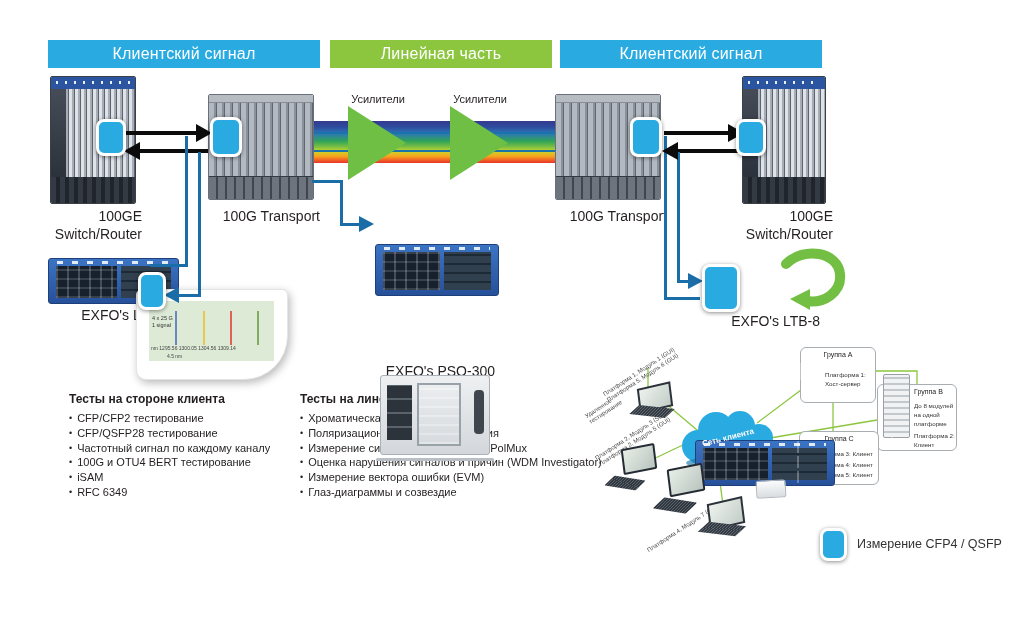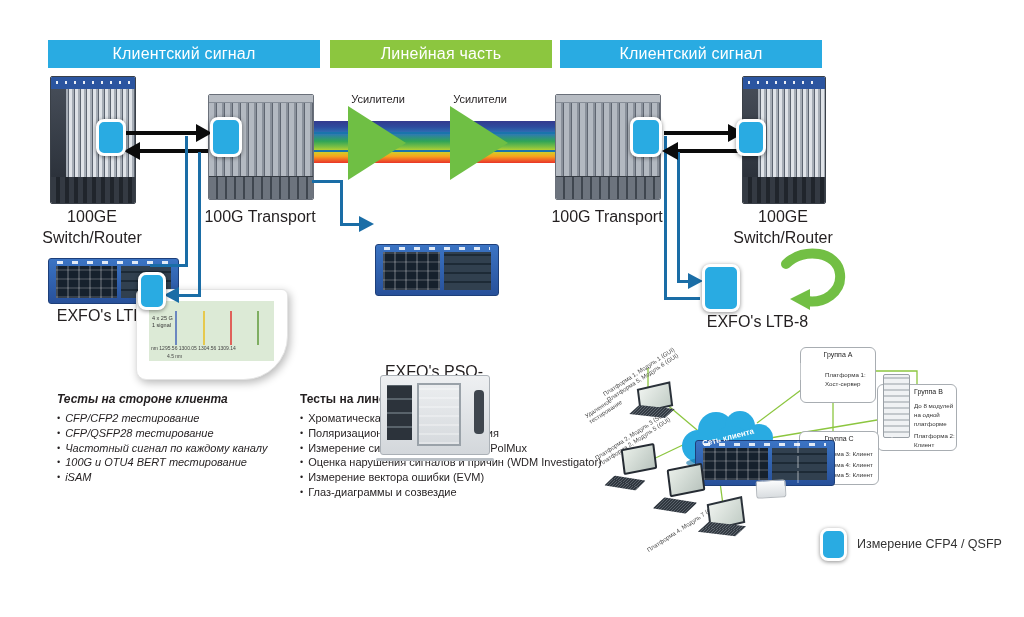--- a/index.html
+++ b/index.html
@@ -7,21 +7,21 @@
   #canvas{position:relative;width:1024px;height:617px;background:#fff;overflow:hidden;}
   .abs{position:absolute;}
 
   
   .hdr{height:28px;display:flex;align-items:center;justify-content:center;
        color:#fff;font-size:16px;letter-spacing:.2px;}
   .hdr-blue{background:#29abe2;}
   .hdr-green{background:#8cc63f;}
 
   
-  .devlabel{font-size:16px;line-height:1.3;text-align:center;color:#231f20;}
+  .devlabel{font-size:14px;line-height:1.3;text-align:right;color:#231f20;}
 
   
   .chassis-sw{display:flex;flex-direction:column;border:1px solid #3a4048;border-radius:2px;overflow:hidden;}
   .sw-top{height:12px;background:#2b55a0;}
   .sw-top i{display:block;margin:4px 5px 0 5px;height:3px;
             background:repeating-linear-gradient(90deg,rgba(255,255,255,.9) 0 2px,transparent 2px 9px);}
   .sw-body{flex:1;position:relative;background:repeating-linear-gradient(90deg,#dfe3e8 0 3px,#a6adb6 3px 5px,#5c6470 5px 6px);}
   .sw-body i{position:absolute;left:0;top:0;bottom:0;width:15px;background:linear-gradient(#454c57,#2c323b);}
   .sw-bot{height:26px;background:repeating-linear-gradient(90deg,#343a43 0 5px,#20252c 5px 9px);}
 
@@ -248,28 +248,29 @@
       </div>
       <span class="peak" style="left:26px;background:#6b87c0;"></span>
       <span class="peak" style="left:54px;background:#e6c94e;"></span>
       <span class="peak" style="left:81px;background:#e0615a;"></span>
       <span class="peak" style="left:108px;background:#7fae62;"></span>
       <div class="plot-axis">nm 1295.56    1300.05    1304.56    1309.14</div>
       <div class="plot-span">4.5 nm</div>
     </div>
   </div>
 
-  <div class="abs tlist" style="left:57px;top:392px;font-style:italic;">
+  <div class="abs tlist" style="left:69px;top:392px;">
     <div class="tl-title">Тесты на стороне клиента</div>
     <ul>
       <li>CFP/CFP2 тестирование</li>
       <li>CFP/QSFP28 тестирование</li>
       <li>Частотный сигнал по каждому каналу</li>
       <li>100G и OTU4 BERT тестирование</li>
       <li>iSAM</li>
+      <li>RFC 6349</li>
     </ul>
   </div>
 
   <div class="abs tlist" style="left:300px;top:392px;width:290px;">
     <div class="tl-title">Тесты на линейной части WDM</div>
     <ul>
       <li>Хроматическая дисперсия</li>
       <li>Поляризационно-модовая дисперсия</li>
       <li>Измерение сигнал/шум на каналах PolMux</li>
       <li>Оценка нарушения сигналов и причин (WDM Investigator)</li>

